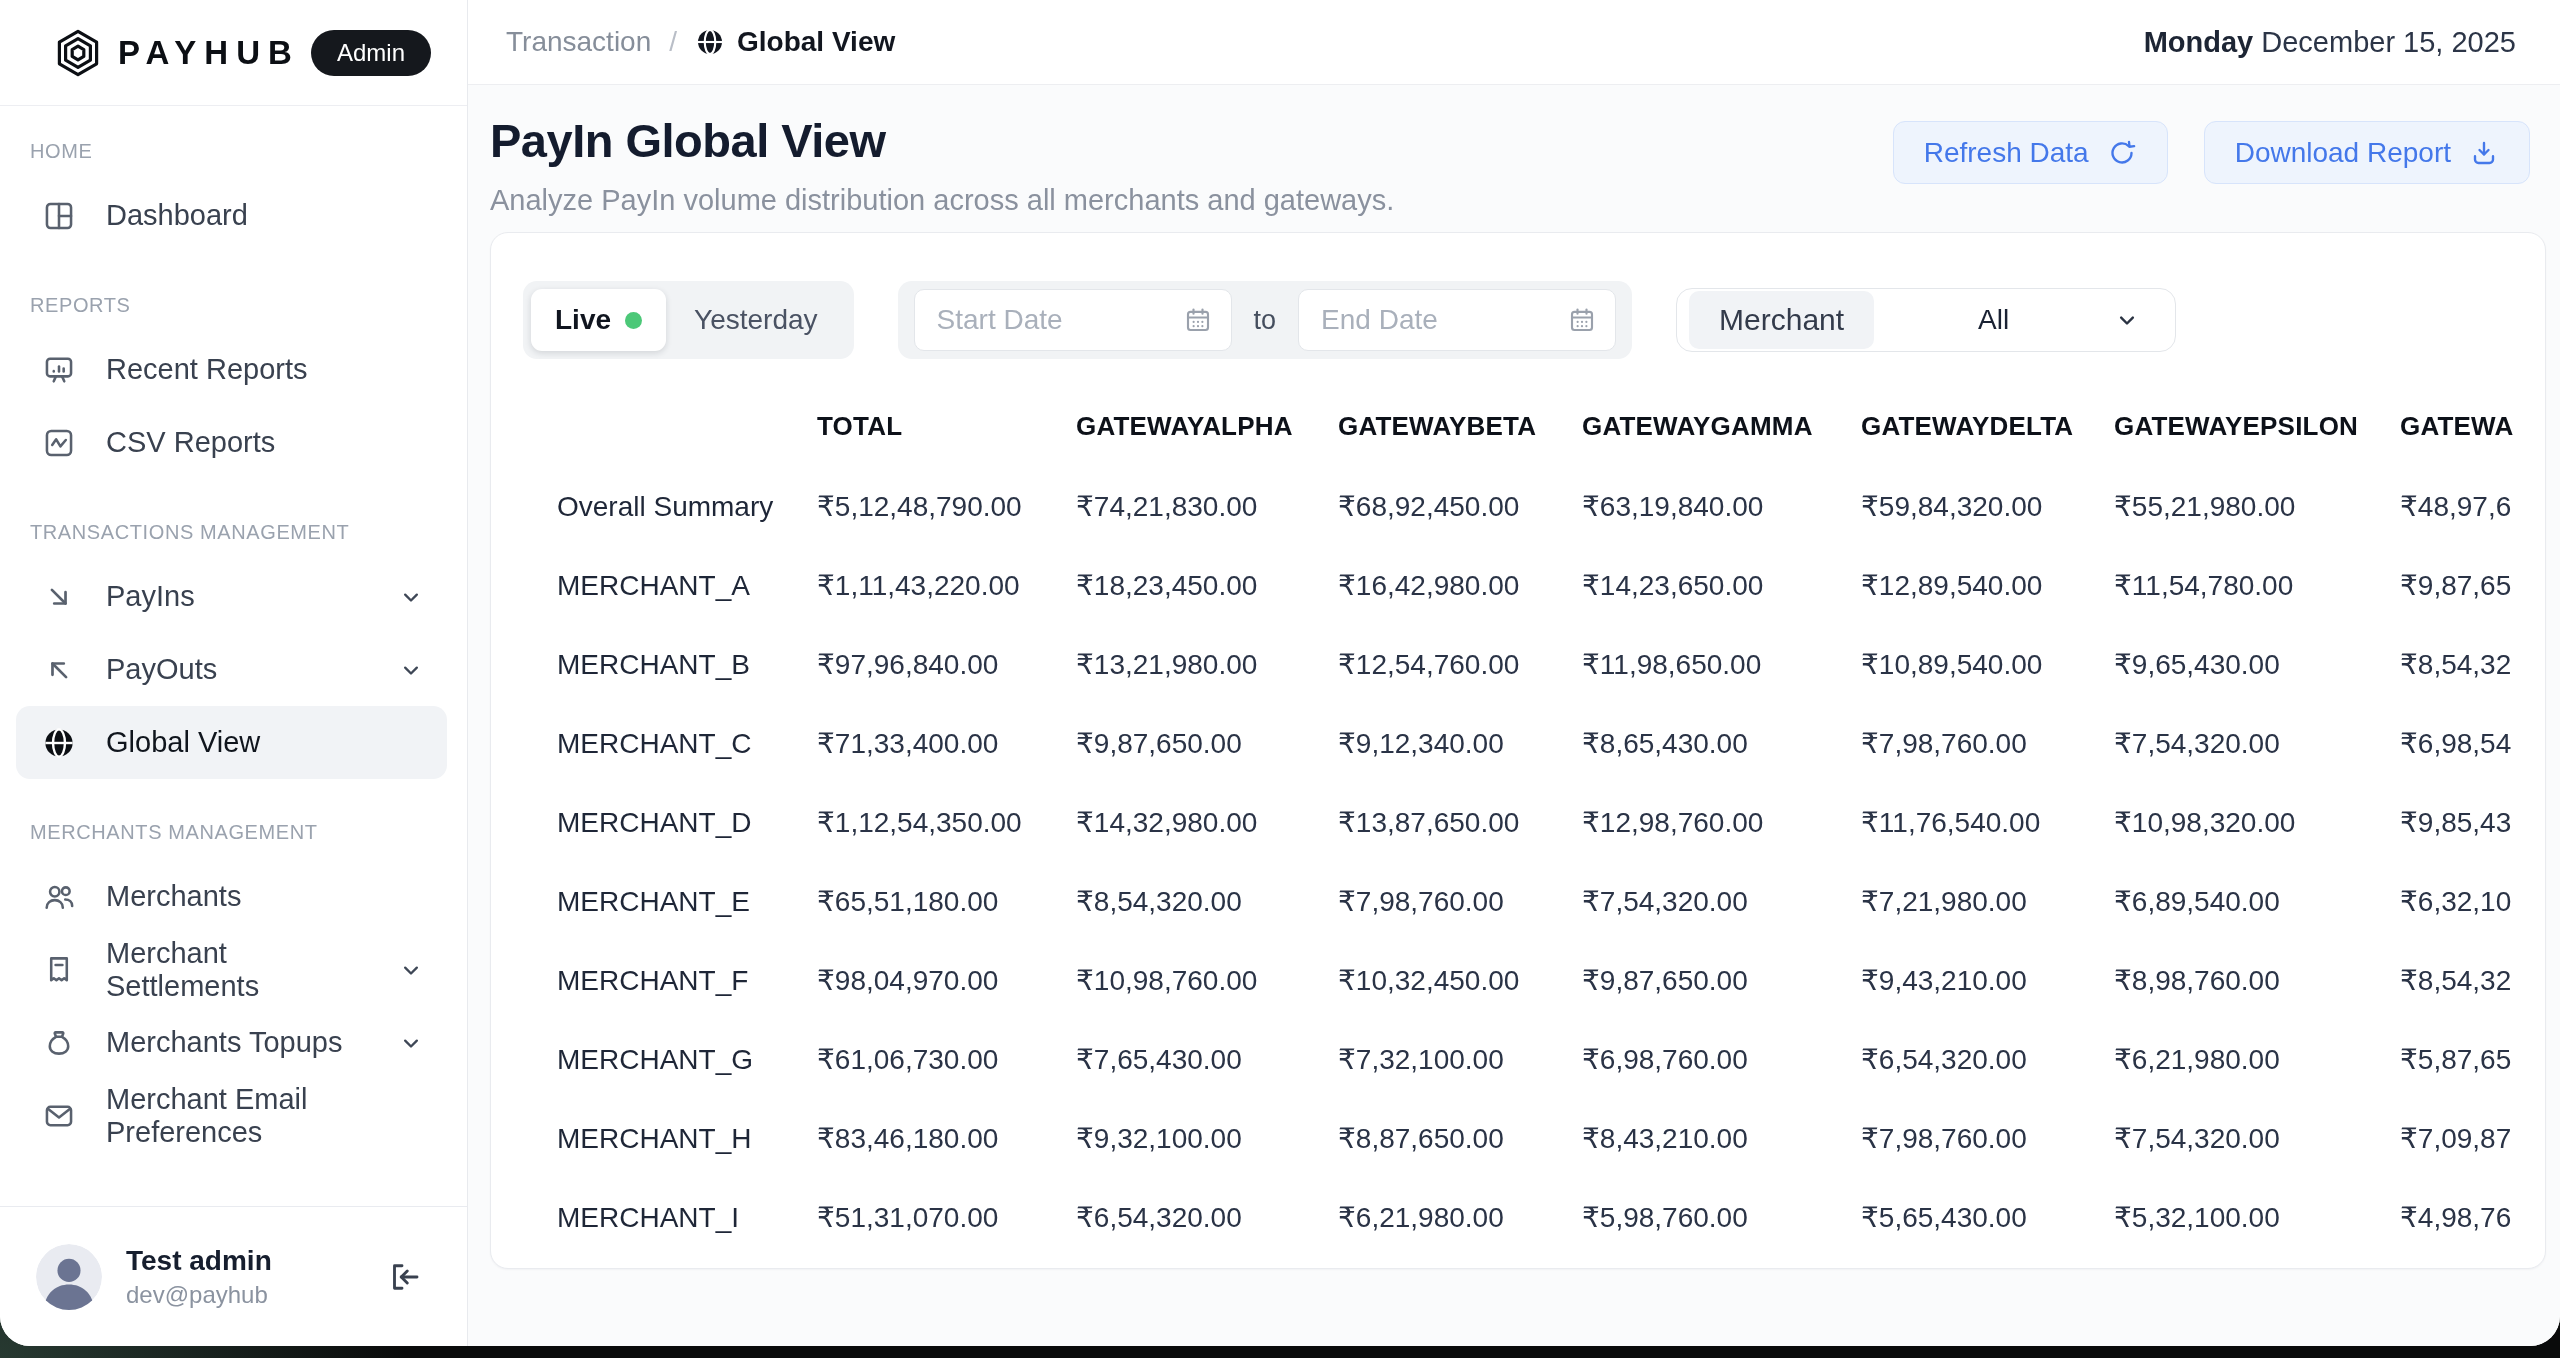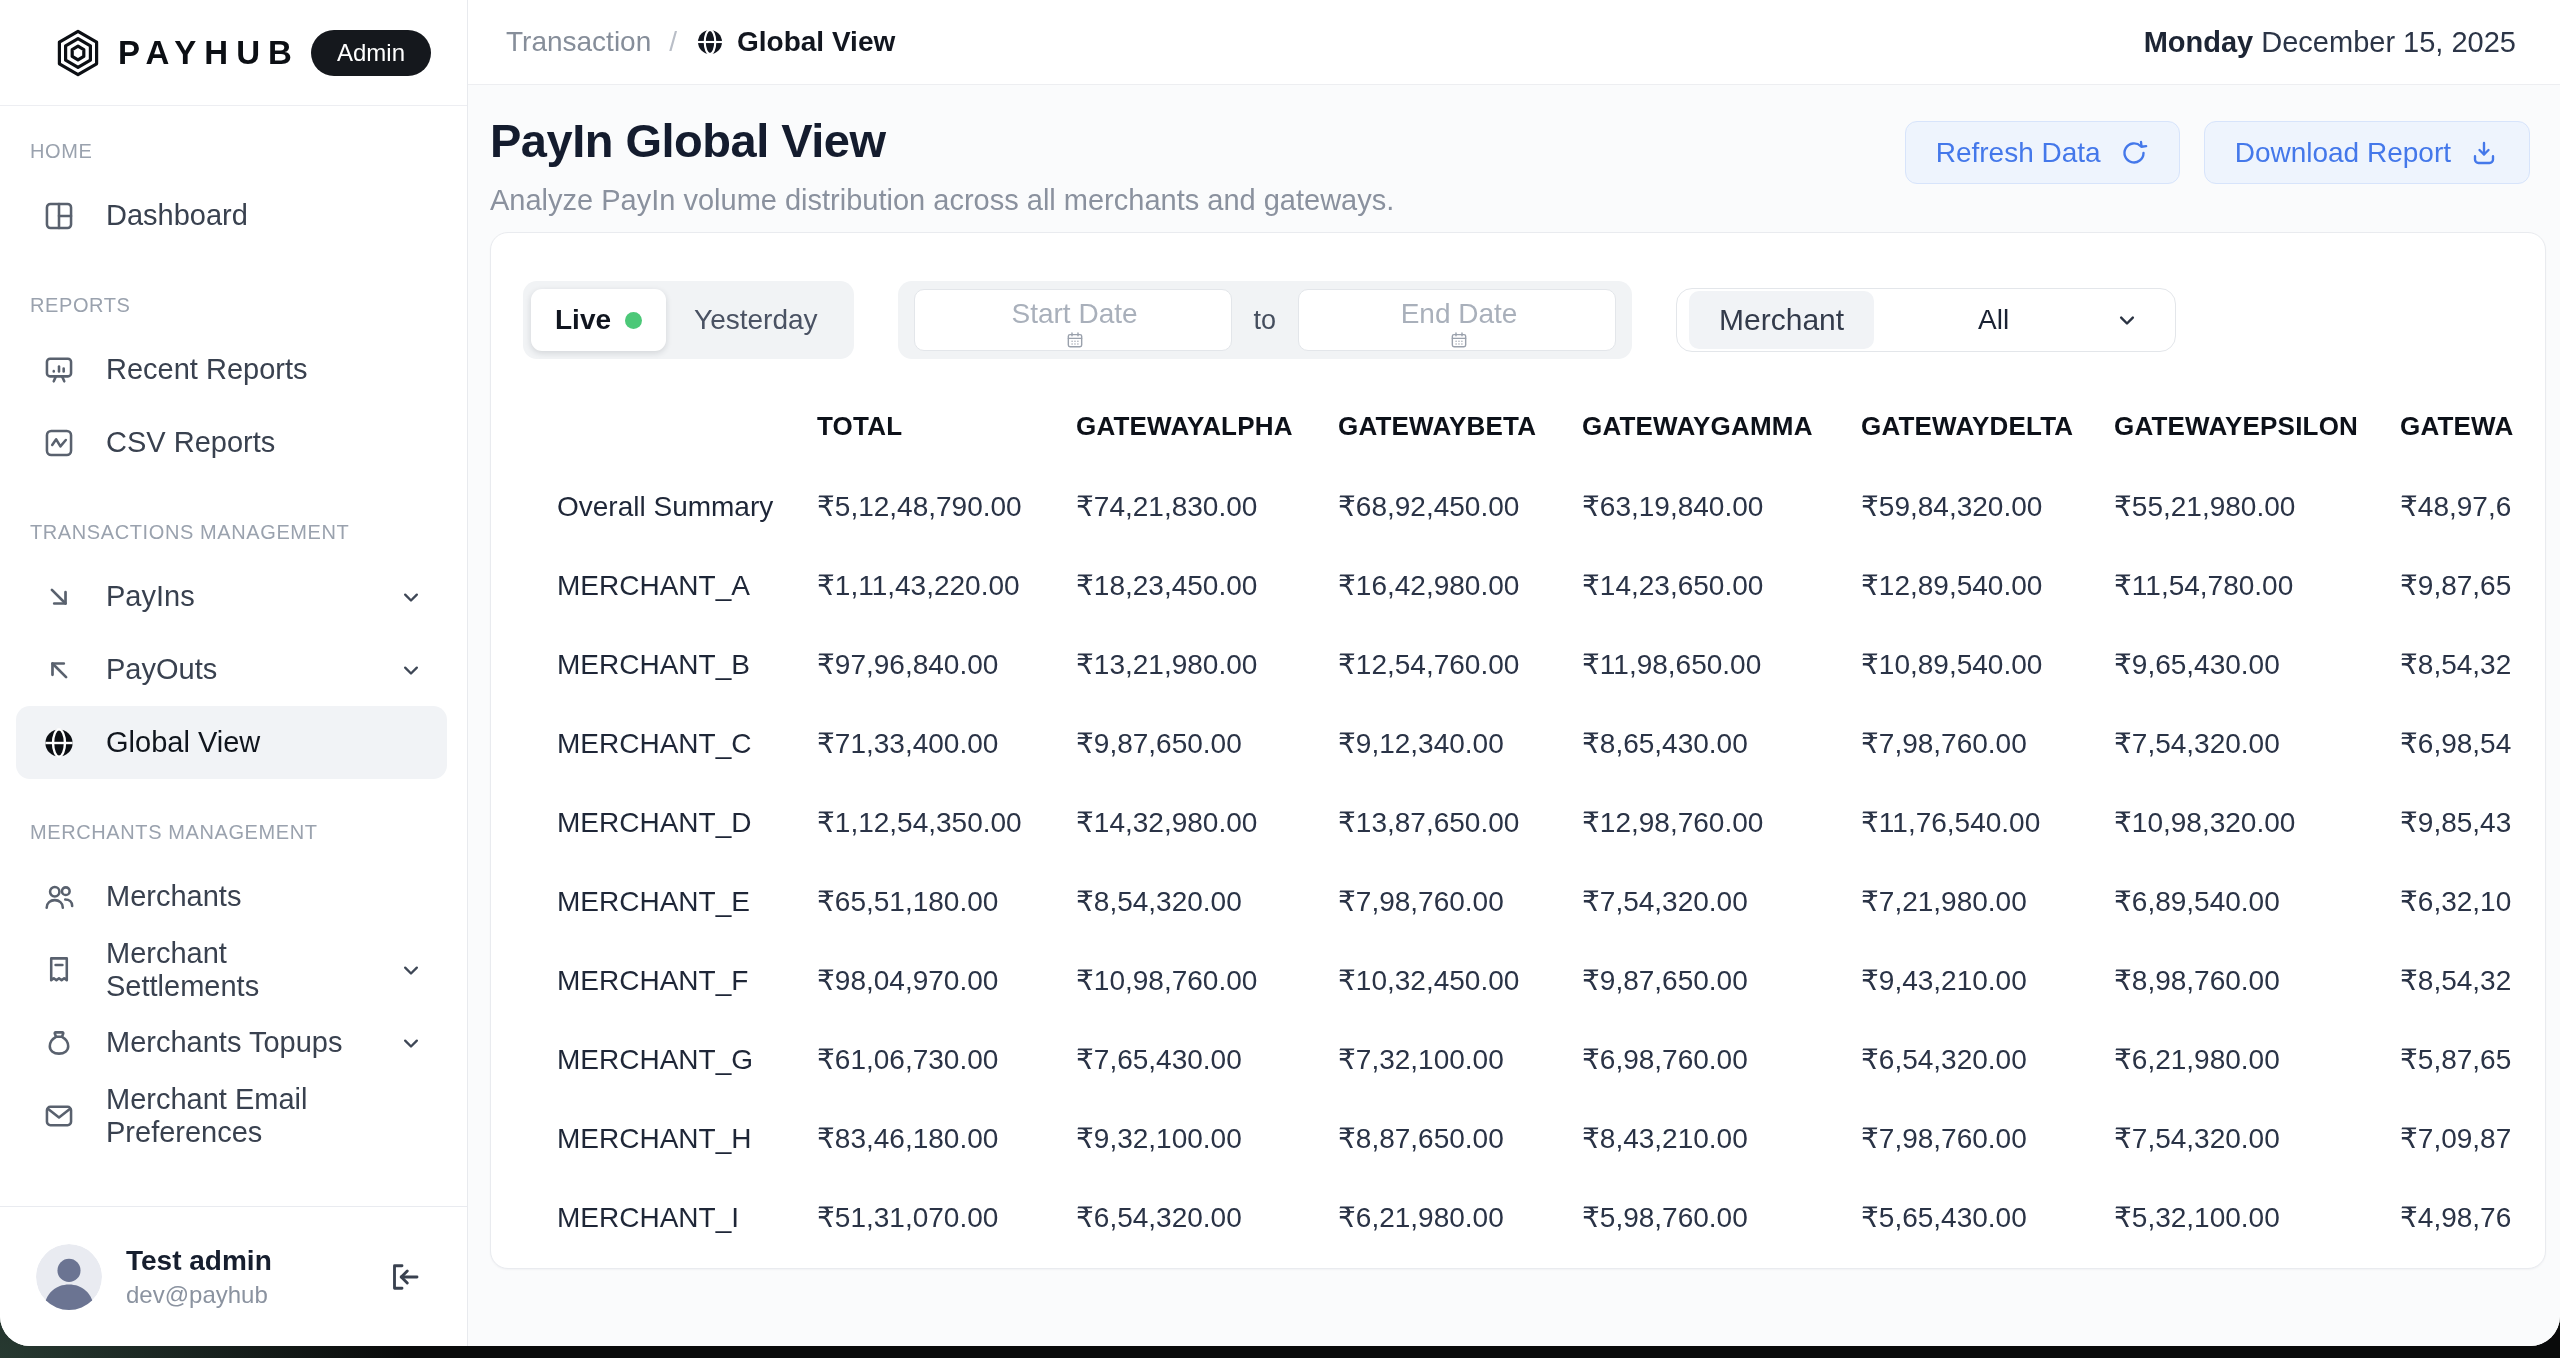--- a/index.html
+++ b/index.html
@@ -45,32 +45,32 @@
   .breadcrumb { display:flex; align-items:center; gap:18px; font-size:28px; }
   .crumb-parent { color:#868e9a; }
   .crumb-sep { color:#b9bec7; }
   .crumb-current { display:flex; align-items:center; gap:12px; color:#12161f; font-weight:700; }
   .crumb-current svg { width:30px; height:30px; }
   .header-date { font-size:29px; color:#2c3547; }
   .header-date b { color:#1d2534; font-weight:700; }
   .page-head { display:flex; justify-content:space-between; align-items:flex-start; padding:28px 30px 0 22px; }
   .page-title { font-size:47px; font-weight:700; color:#141c2e; letter-spacing:-0.5px; }
   .page-subtitle { font-size:29px; color:#8a919e; margin-top:16px; }
-  .head-actions { display:flex; gap:24px; margin-top:8px; }
+  .head-actions { display:flex; gap:36px; margin-top:8px; }
   .btn { display:flex; align-items:center; gap:18px; height:63px; padding:0 30px; border-radius:12px; background:#eef4fd; border:1px solid #d7e4fb; color:#4478ea; font-size:28px; font-weight:500; font-family:inherit; cursor:pointer; }
   .btn svg { width:30px; height:30px; }
   
   .card { background:#fff; border:1px solid #e9ebef; border-radius:18px; margin:15px 14px 0 22px; height:1037px; overflow:hidden; box-shadow:0 1px 2px rgba(16,24,40,.04); }
   .filters { display:flex; align-items:center; gap:44px; padding:48px 0 0 32px; }
   .toggle-group { background:#f1f3f5; border-radius:14px; height:78px; display:flex; align-items:center; padding:0 8px; }
   .toggle-live { background:#fff; border-radius:11px; height:62px; display:flex; align-items:center; gap:14px; padding:0 24px; font-size:28px; font-weight:700; color:#10151f; box-shadow:0 2px 6px rgba(20,28,46,.14); cursor:pointer; }
   .live-dot { width:17px; height:17px; border-radius:50%; background:#4cc878; }
   .toggle-yesterday { padding:0 28px; font-size:28px; color:#4a5263; cursor:pointer; }
   .date-group { background:#f1f3f5; border-radius:14px; height:78px; display:flex; align-items:center; gap:22px; padding:0 16px; }
-  .date-input { background:#fff; border:1px solid #e3e6ea; border-radius:10px; height:62px; width:318px; display:flex; align-items:center; justify-content:space-between; padding:8px 18px 0 22px; cursor:text;flex-direction:column; }
+  .date-input { background:#fff; border:1px solid #e3e6ea; border-radius:10px; height:62px; width:318px; display:flex; align-items:center; justify-content:space-between; padding:0 18px 0 22px; cursor:text; }
   .date-placeholder { font-size:28px; color:#a9b0bb; }
   .date-input svg { width:30px; height:30px; color:#9aa1ac; }
   .date-to { font-size:27px; color:#454e5e; }
   .merchant-select { background:#fff; border:1px solid #e3e6ea; border-radius:16px; height:64px; width:500px; display:flex; align-items:center; padding:0 34px 0 12px; cursor:pointer; }
   .merchant-pill { background:#f1f3f6; border-radius:10px; padding:12px 30px; font-size:30px; color:#333b4b; }
   .merchant-value { font-size:28px; color:#1a2233; margin:0 auto; }
   .merchant-select .chev { display:flex; color:#2a3342; }
   .merchant-select .chev svg { width:28px; height:28px; }
   
   .gv-table { margin-top:38px; padding-left:66px; width:2209px; }

